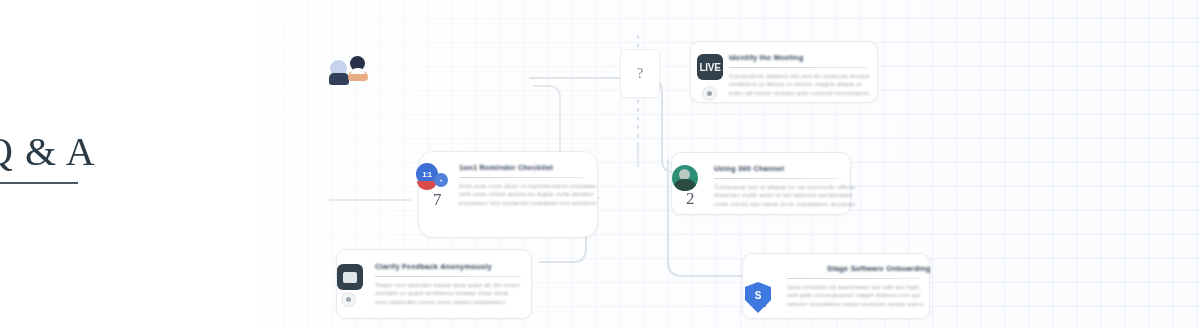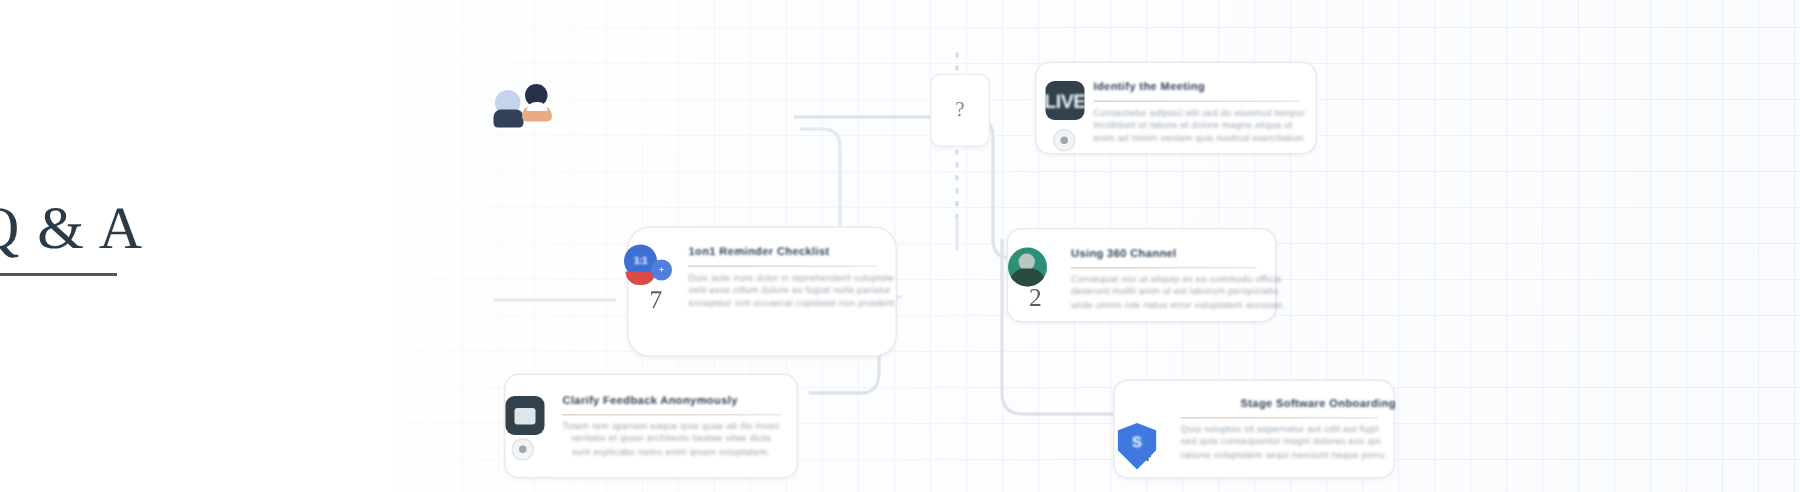--- a/index.html
+++ b/index.html
@@ -100,21 +100,21 @@
   .people{width:44px;height:36px;}
   .p-a{position:absolute;left:0;top:6px;width:17px;height:17px;border-radius:50%;background:#c5d3ec;}
   .p-a2{position:absolute;left:-1px;top:19px;width:20px;height:12px;border-radius:5px 5px 3px 3px;background:#33405a;}
   .p-b{position:absolute;left:20px;top:2px;width:15px;height:15px;border-radius:50%;background:#27324a;}
   .p-b2{position:absolute;left:18px;top:16px;width:20px;height:11px;border-radius:9px 9px 4px 4px;background:#e7ac84;}
   .p-b3{position:absolute;left:21px;top:14px;width:14px;height:6px;border-radius:7px 7px 0 0;background:#fdfdfd;}
 
   
   .sq{width:26px;height:26px;border-radius:6px;background:#32414c;
       display:flex;align-items:center;justify-content:center;}
-  .sq b{color:#eef2f5;font-size:13px;font-weight:bold;letter-spacing:-.3px;filter:blur(.6px);}
+  .sq b{color:#eef2f5;font-size:10px;font-weight:bold;letter-spacing:-.3px;filter:blur(.6px);}
   .sq-inner{width:14px;height:11px;border-radius:2px;background:#dfe6ea;}
 
   
   .bub{width:34px;height:30px;}
   .bub-main{position:absolute;left:0;top:0;width:22px;height:22px;border-radius:50%;background:#3d6fd4;
             display:flex;align-items:center;justify-content:center;}
   .bub-main b{color:#fff;font-size:7px;letter-spacing:-.4px;filter:blur(.6px);}
   .bub-base{position:absolute;left:1px;top:18px;width:20px;height:9px;border-radius:0 0 9px 9px;background:#d94b4b;}
   .bub-sm{position:absolute;left:18px;top:10px;width:14px;height:14px;border-radius:50%;background:#4f7fdb;
           display:flex;align-items:center;justify-content:center;}
@@ -231,21 +231,21 @@
       <span>deserunt mollit anim id est laborum perspiciatis</span>
       <span>unde omnis iste natus error voluptatem accusan.</span>
     </div>
     <div class="c-num" style="left:14px;top:36px;">2</div>
   </div>
   <div class="ic av" style="left:672px;top:165px;">
     <div class="av-head"></div>
       <div class="av-body"></div>
   </div>
 
-  <div class="card" style="left:336px;top:249px;width:196px;height:70px;text-align:center;">
+  <div class="card" style="left:336px;top:249px;width:196px;height:70px;">
     <div class="c-title" style="left:38px;top:12px;">Clarify Feedback Anonymously</div>
     <div class="c-divider" style="left:38px;top:26px;width:146px;"></div>
     <div class="c-body" style="left:38px;top:31px;">
       <span>Totam rem aperiam eaque ipsa quae ab illo inven</span>
       <span>veritatis et quasi architecto beatae vitae dicta</span>
       <span>sunt explicabo nemo enim ipsam voluptatem.</span>
     </div>
   </div>
   <div class="ic sq" style="left:337px;top:264px;">
     <div class="sq-inner"></div>

